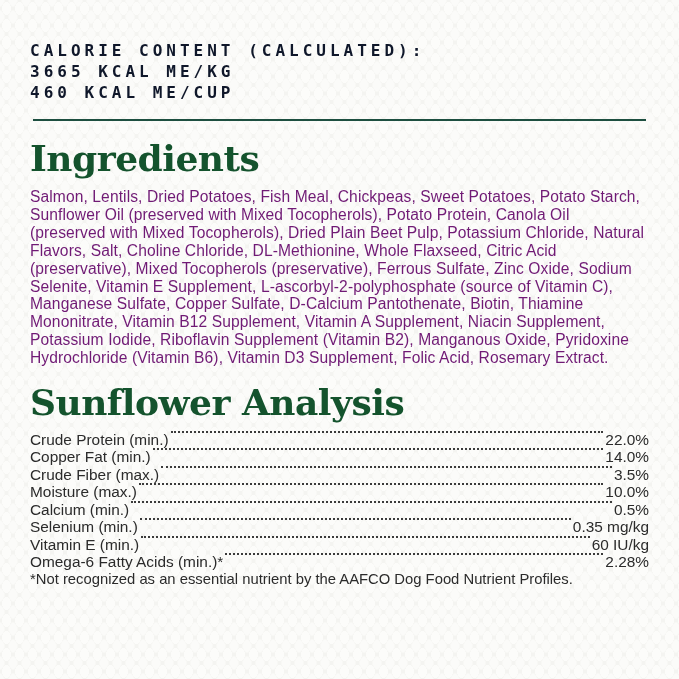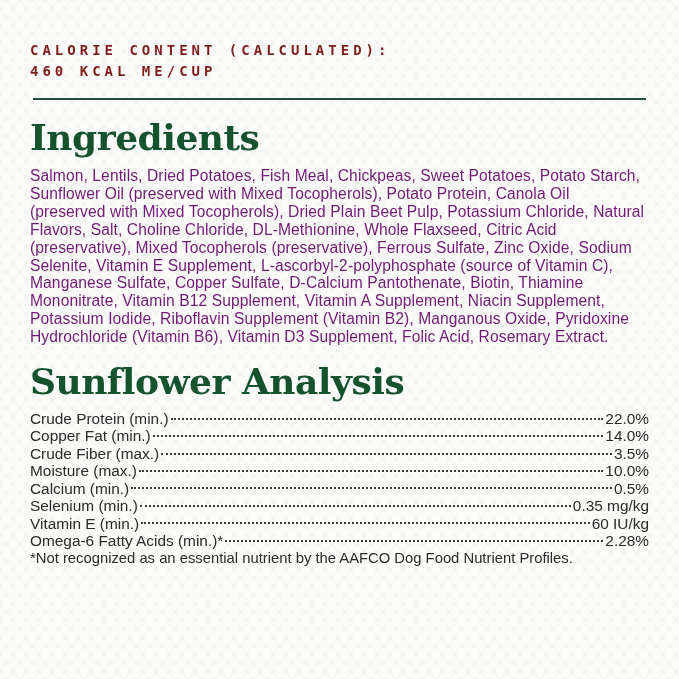--- a/index.html
+++ b/index.html
@@ -25,24 +25,24 @@
   .label {
     padding: 40px 30px 0 30px;
     width: 679px;
     height: 679px;
   }
 
   
   .calorie-block {
     font-family: "DejaVu Sans Mono", monospace;
     font-weight: bold;
-    font-size: 14px;
+    font-size: 16px;
     line-height: 21px;
     letter-spacing: 4px;
-    color: #7f1d1d;
+    color: #0f172a;
   }
 
   .divider {
     border: none;
     border-top: 2px solid #1d4f40;
     margin: 16px 3px 0 3px;
   }
 
   
   h1 {
@@ -63,21 +63,21 @@
     line-height: 17.9px;
     letter-spacing: 0.1px;
     color: #701a75;
   }
 
   
   .ga-table { margin-top: 8px; }
 
   .ga-row {
     display: flex;
-    align-items: center;
+    align-items: flex-start;
     font-size: 15.4px;
     line-height: 17.4px;
     color: #2b2b2b;
   }
 
   .ga-dots {
     flex: 1 1 auto;
     display: inline-block;
     margin: 0 2px;
     border-bottom: 2px dotted #3b3b3b;
@@ -92,20 +92,21 @@
     color: #2b2b2b;
   }
 </style>
 </head>
 <body>
 
 <div class="label">
 
   <div class="calorie-block">
     <div>CALORIE CONTENT (CALCULATED):</div>
+    <div>3665 KCAL ME/KG</div>
     <div>460 KCAL ME/CUP</div>
   </div>
 
   <hr class="divider">
 
   <h1 class="ingredients-heading">Ingredients</h1>
 
   <p class="ingredients-text">Salmon, Lentils, Dried Potatoes, Fish Meal, Chickpeas, Sweet Potatoes, Potato Starch, Sunflower Oil (preserved with Mixed Tocopherols), Potato Protein, Canola Oil (preserved with Mixed Tocopherols), Dried Plain Beet Pulp, Potassium Chloride, Natural Flavors, Salt, Choline Chloride, DL-Methionine, Whole Flaxseed, Citric Acid (preservative), Mixed Tocopherols (preservative), Ferrous Sulfate, Zinc Oxide, Sodium Selenite, Vitamin E Supplement, L-ascorbyl-2-polyphosphate (source of Vitamin C), Manganese Sulfate, Copper Sulfate, D-Calcium Pantothenate, Biotin, Thiamine Mononitrate, Vitamin B12 Supplement, Vitamin A Supplement, Niacin Supplement, Potassium Iodide, Riboflavin Supplement (Vitamin B2), Manganous Oxide, Pyridoxine Hydrochloride (Vitamin B6), Vitamin D3 Supplement, Folic Acid, Rosemary Extract.</p>
 
   <h1 class="analysis-heading">Sunflower Analysis</h1>

